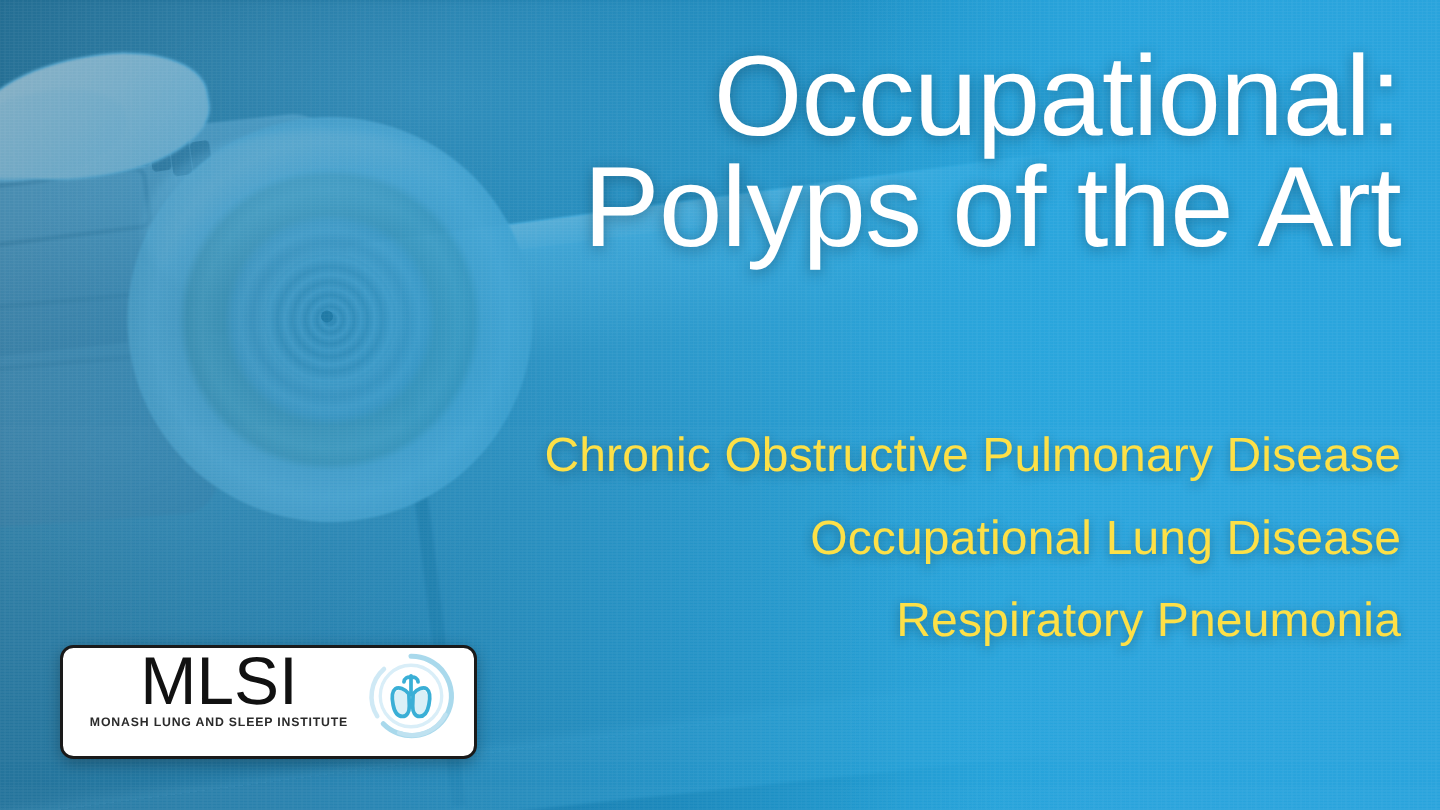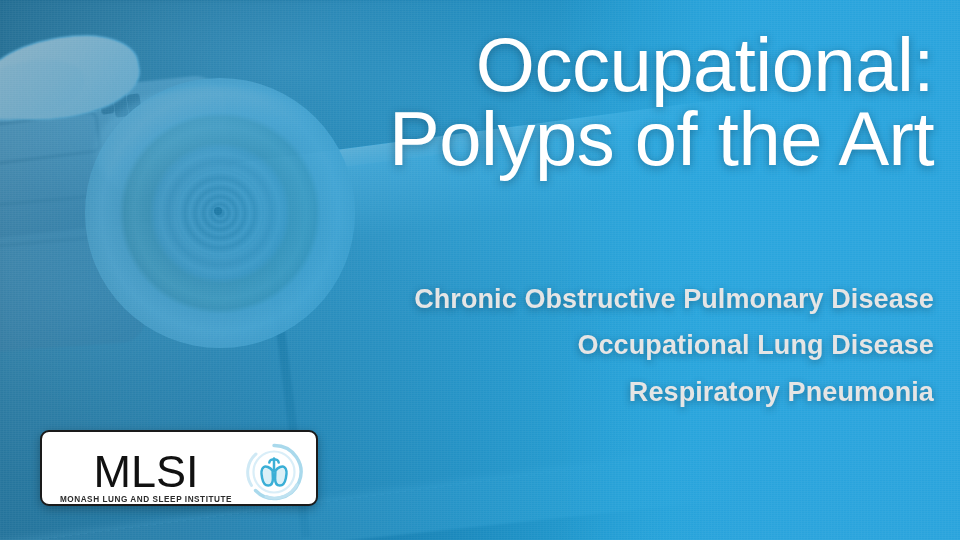--- a/index.html
+++ b/index.html
@@ -292,41 +292,41 @@
 
   .subtitle-block {
     position: absolute;
     right: 26px;
     top: 276px;
     width: 820px;
     text-align: right;
   }
   .subtitle-line {
     display: block;
-    color: #e5e5e5;
-    font-size: 27px;
+    color: #fde047;
+    font-size: 32px;
     line-height: 1.72;
-    font-weight: 700;
+    font-weight: 400;
     letter-spacing: 0.1px;
     text-shadow: 0 2px 7px rgba(12,50,72,0.42);
     white-space: nowrap;
   }
 
   
   .logo-card {
     position: absolute;
     left: 40px;
     top: 430px;
     width: 278px;
     height: 76px;
     background: #ffffff;
     border: 2px solid #1a1a1a;
     border-radius: 9px;
     display: flex;
-    align-items: flex-end;
+    align-items: flex-start;
     padding: 0 10px 0 14px;
     box-shadow: 0 3px 10px rgba(0,0,0,0.28);
   }
   .logo-wordmark {
     flex: 1 1 auto;
     display: flex;
     flex-direction: column;
     align-items: center;
     justify-content: center;
     padding-right: 6px;

